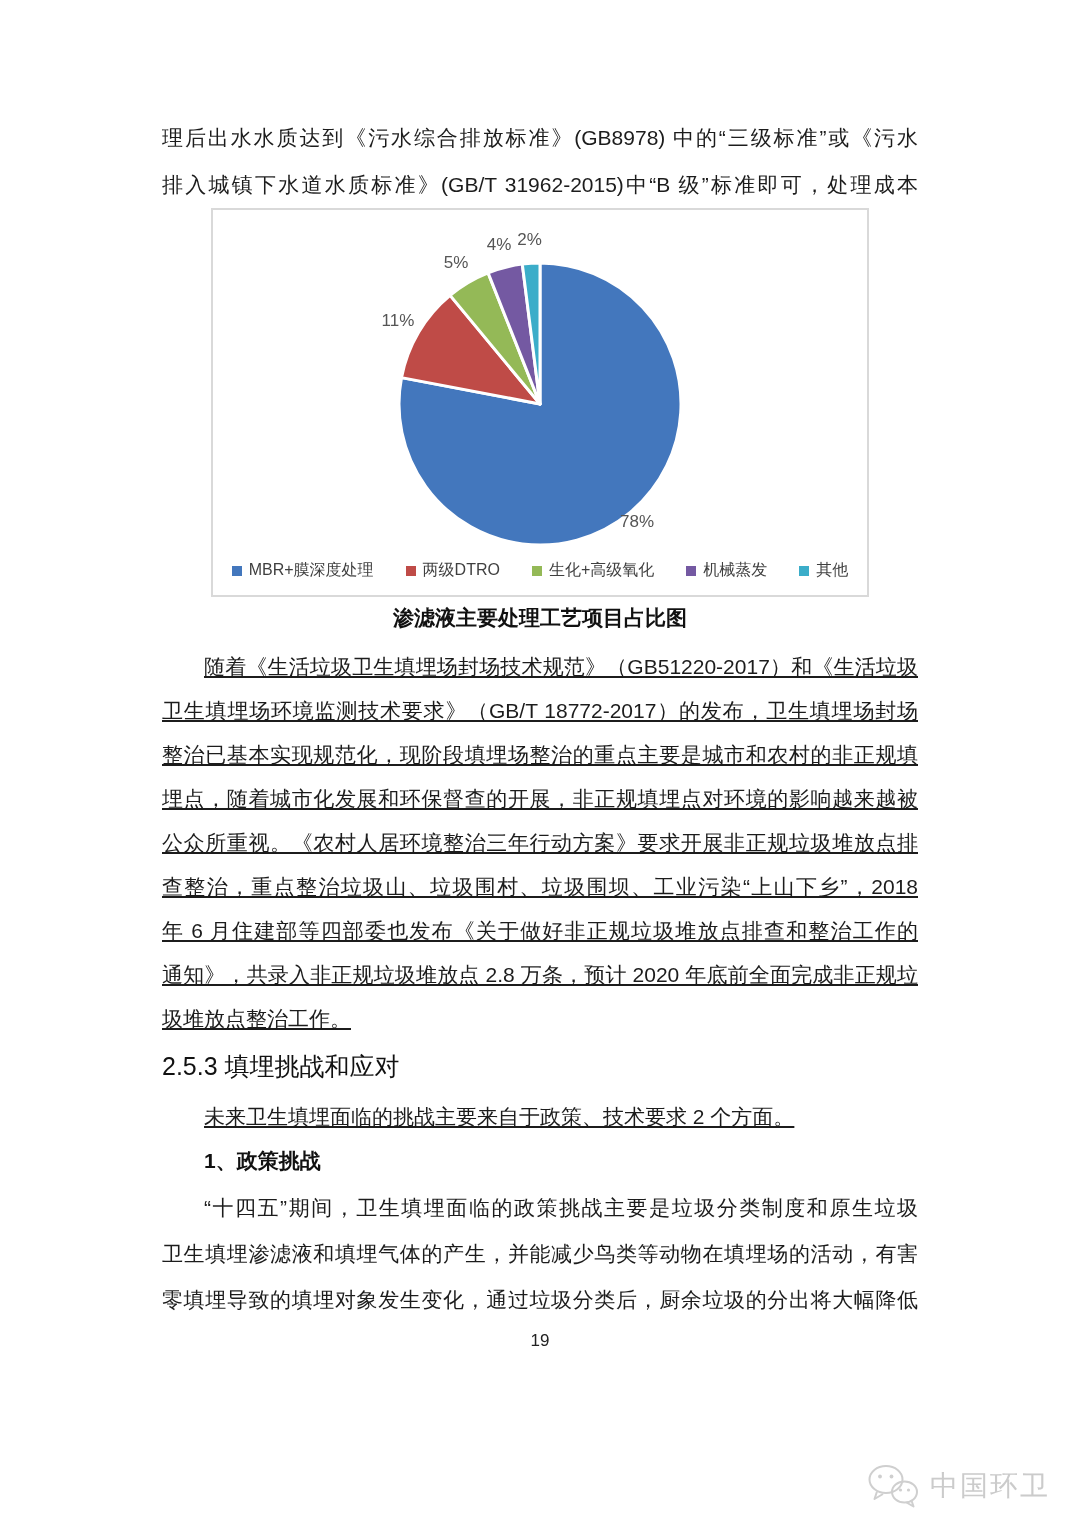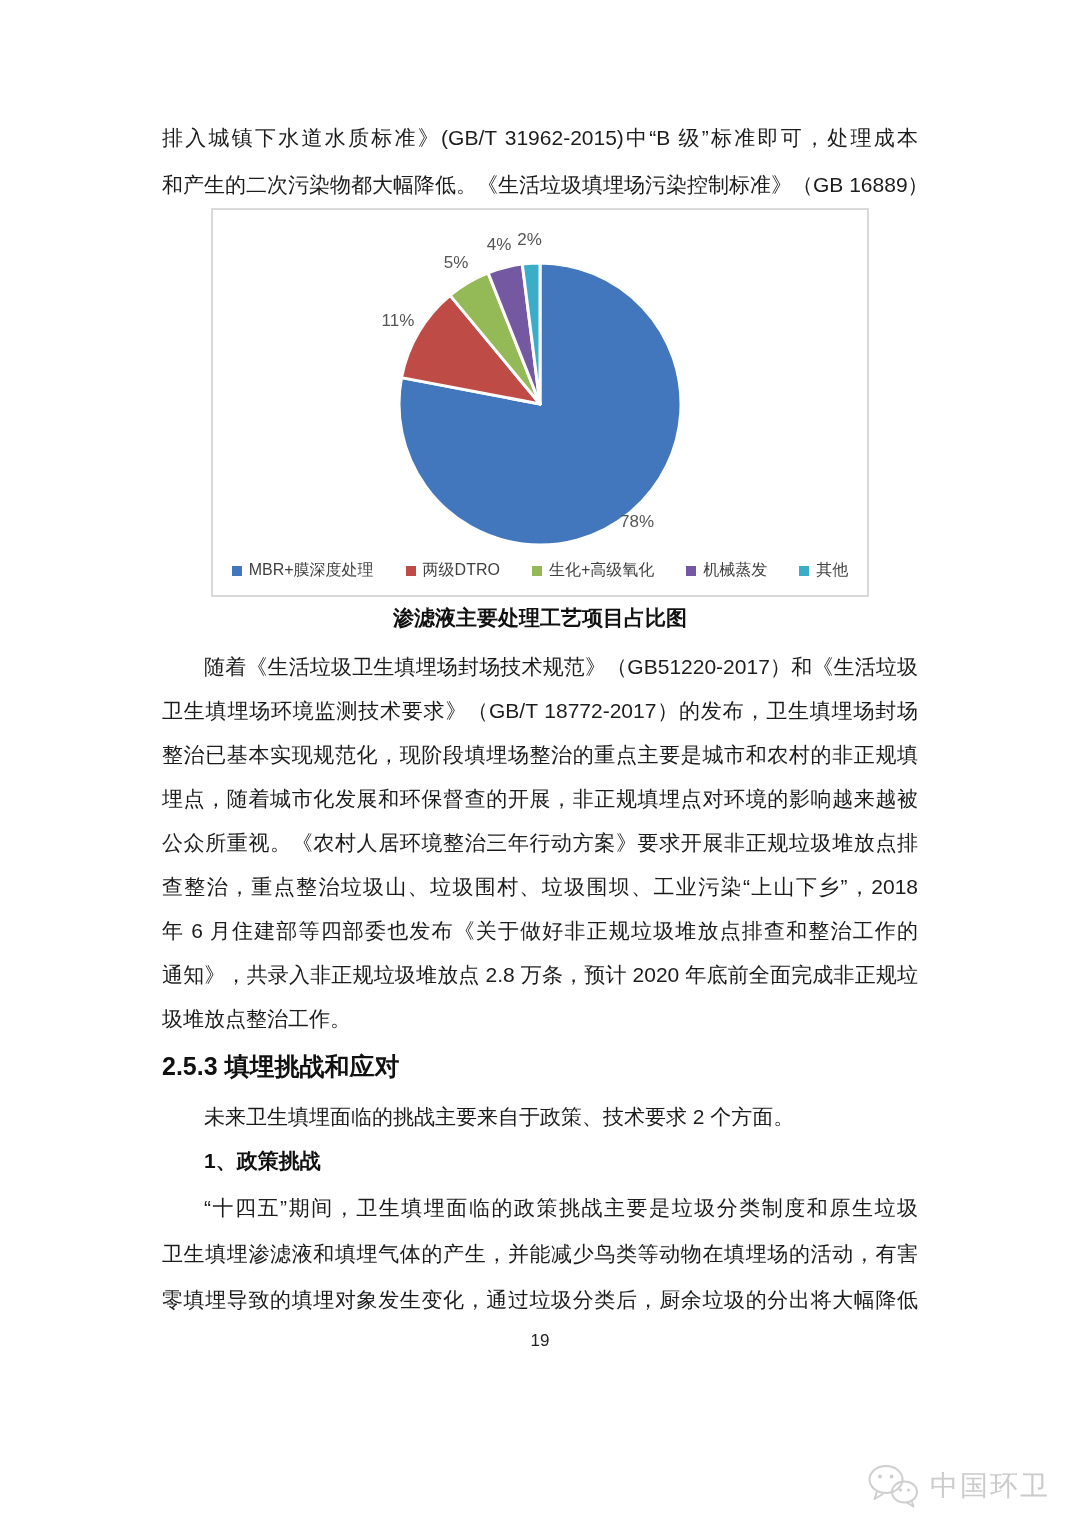--- a/index.html
+++ b/index.html
@@ -3,57 +3,57 @@
 <meta charset="utf-8">
 <style>
   html,body{margin:0;padding:0;}
   body{
     width:1080px;height:1527px;background:#ffffff;overflow:hidden;
     font-family:"Liberation Sans","DejaVu Sans",sans-serif;color:#1c1c1c;
   }
   .page{position:relative;box-sizing:border-box;width:1080px;height:1527px;padding:114px 162px 0;}
   .para{font-size:21px;}
   .lh47 .tline{line-height:47px;}
-  .lh44 .tline{line-height:44px;}
+  .lh44 .tline{line-height:44px;text-decoration:underline;}
   .lh46 .tline{line-height:46px;}
   .tline{
     text-align:justify;text-align-last:justify;text-justify:inter-character;
     white-space:nowrap;overflow:visible;
   }
   .tline.pend{text-align-last:left;}
   .tline.indent{text-indent:2em;}
   .chart-box{
     box-sizing:border-box;width:658px;margin-left:49px;margin-top:0;
     border:2px solid #d9d9d9;background:#ffffff;padding-top:4px;
   }
   .chart-box svg.pie{display:block;width:650px;height:340px;margin:0 auto;}
   .plabel{font-size:17px;fill:#555555;font-family:"Liberation Sans","DejaVu Sans",sans-serif;}
   .legend{display:flex;justify-content:center;align-items:center;gap:32px;
     padding:6px 0 14px;font-size:16px;color:#3f3f3f;text-align:right;}
   .legend-item{display:flex;align-items:center;gap:7px;}
   .legend-sw{width:10px;height:10px;display:inline-block;flex:0 0 auto;}
   .caption{font-weight:bold;font-size:21px;text-align:center;margin-top:6px;line-height:30px;color:#111;}
-  .heading{font-size:25px;font-weight:bold;margin:8px 0 0;line-height:34px;color:#111;}
+  .heading{font-size:25px;font-weight:normal;margin:8px 0 0;line-height:34px;color:#111;}
   .subheading{font-size:21px;font-weight:bold;margin:6px 0 0;line-height:32px;text-indent:2em;color:#111;}
   .mt12{margin-top:12px;}
   .mt8{margin-top:8px;}
   .page-number{text-align:center;font-size:17px;color:#222;margin-top:8px;line-height:20px;}
   .watermark{
     position:absolute;right:30px;bottom:18px;display:flex;align-items:center;gap:10px;
     color:#cbcbcb;font-size:28px;letter-spacing:2px;
   }
 </style>
 </head>
 <body>
 
 <div class="page">
 
   <div class="para lh47">
+      <div class="tline">理后出水水质达到《污水综合排放标准》(GB8978) 中的“三级标准”或《污水</div>
       <div class="tline">排入城镇下水道水质标准》(GB/T 31962-2015)中“B 级”标准即可，处理成本</div>
-      <div class="tline">和产生的二次污染物都大幅降低。《生活垃圾填埋场污染控制标准》（GB 16889）</div>
     </div>
 
   <div class="chart-box">
     <svg class="pie" id="pie-svg" viewBox="0 0 650 340">
         <path d="M325,190 L325.0,49.0 A141,141 0 1 1 186.5,163.6 Z" fill="#4377bd" stroke="#ffffff" stroke-width="3" stroke-linejoin="round"></path>
         <text x="422.1" y="313.3" text-anchor="middle" class="plabel">78%</text>
         <path d="M325,190 L186.5,163.6 A141,141 0 0 1 235.1,81.4 Z" fill="#bf4b47" stroke="#ffffff" stroke-width="3" stroke-linejoin="round"></path>
         <text x="183.0" y="112.0" text-anchor="middle" class="plabel">11%</text>
         <path d="M325,190 L235.1,81.4 A141,141 0 0 1 273.1,58.9 Z" fill="#94b957" stroke="#ffffff" stroke-width="3" stroke-linejoin="round"></path>
         <text x="241.0" y="54.0" text-anchor="middle" class="plabel">5%</text>

